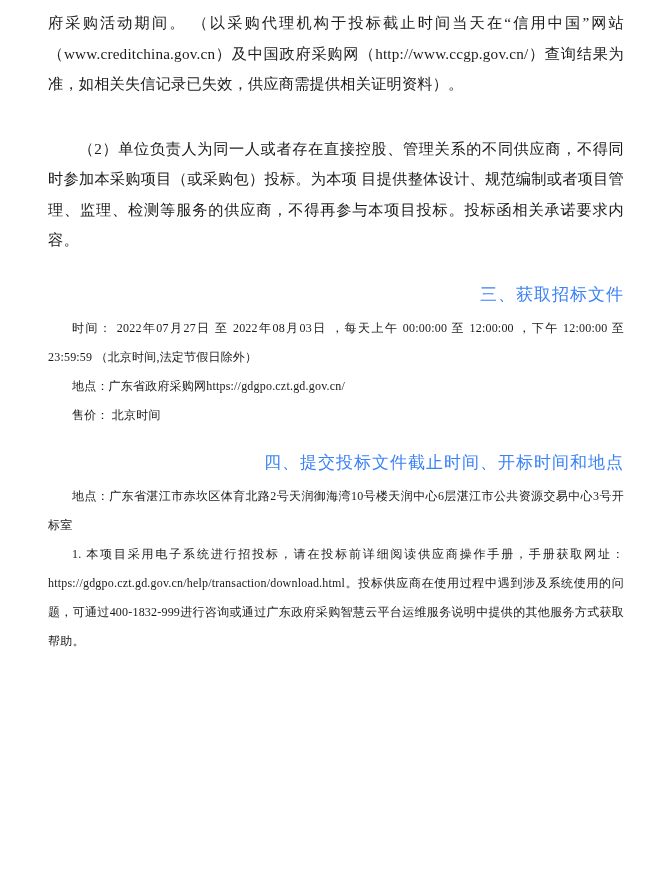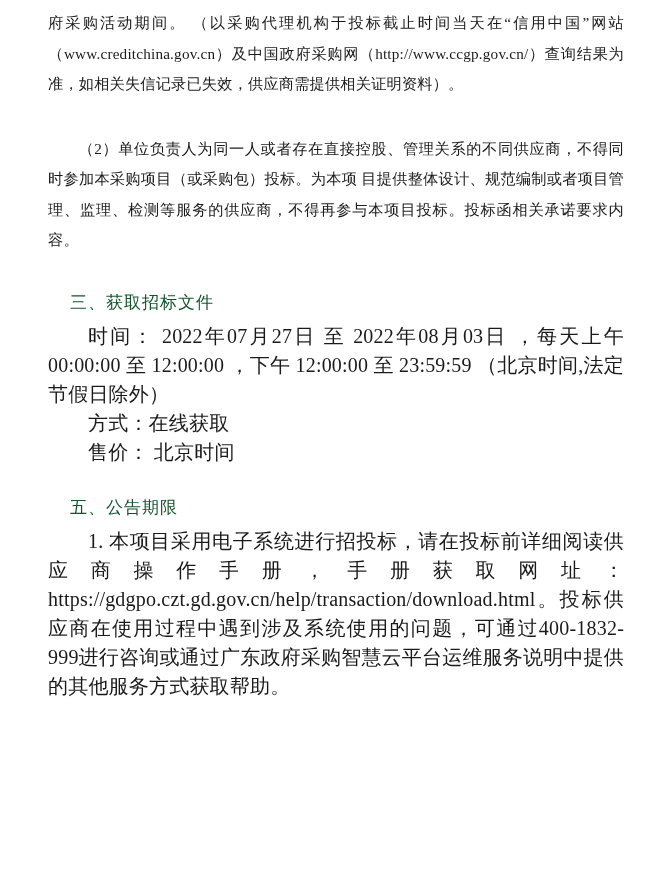--- a/index.html
+++ b/index.html
@@ -27,30 +27,31 @@
     line-height: 30.5px;
     text-align: justify;
     text-justify: inter-ideograph;
     letter-spacing: 0.2px;
   }
   .indent {
     text-indent: 2em;
     margin-top: 28px;
   }
   h2.section {
-    margin: 26px 0 4px 0;
+    margin: 18px 0 4px 0;
     font-size: 17px;
     font-weight: normal;
     letter-spacing: 1px;
     text-indent: 1.3em;
     line-height: 30px;
-    color: #14532d;
+    color: #3b82f6;
+    text-align: right;
   }
   .sub {
-    font-size: 20px;
+    font-size: 12px;
     line-height: 29px;
     text-indent: 2em;
   }
   .gap-s { height: 6px; }
 </style>
 </head>
 <body>
 
 <div class="page">
 
@@ -58,21 +59,22 @@
 
   <div class="gap-s"></div>
 
   <p class="indent">（2）单位负责人为同一人或者存在直接控股、管理关系的不同供应商，不得同时参加本采购项目（或采购包）投标。为本项 目提供整体设计、规范编制或者项目管理、监理、检测等服务的供应商，不得再参与本项目投标。投标函相关承诺要求内容。</p>
 
   <div class="gap-s"></div>
 
 
   <h2 class="section">三、获取招标文件</h2>
   <p class="sub">时间： 2022年07月27日 至 2022年08月03日 ，每天上午 00:00:00 至 12:00:00 ，下午 12:00:00 至 23:59:59 （北京时间,法定节假日除外）</p>
-  <p class="sub">方式：在线获取</p>
+  <p class="sub">地点：广东省政府采购网https://gdgpo.czt.gd.gov.cn/</p>
   <p class="sub">售价： 北京时间</p>
 
+  <h2 class="section">四、提交投标文件截止时间、开标时间和地点</h2>
+  <p class="sub">地点：广东省湛江市赤坎区体育北路2号天润御海湾10号楼天润中心6层湛江市公共资源交易中心3号开标室</p>
 
-  <h2 class="section">五、公告期限</h2>
 
   <p class="sub">1. 本项目采用电子系统进行招投标，请在投标前详细阅读供应商操作手册，手册获取网址：https://gdgpo.czt.gd.gov.cn/help/transaction/download.html。投标供应商在使用过程中遇到涉及系统使用的问题，可通过400-1832-999进行咨询或通过广东政府采购智慧云平台运维服务说明中提供的其他服务方式获取帮助。</p>
 
 </div>
 
 </body></html>

